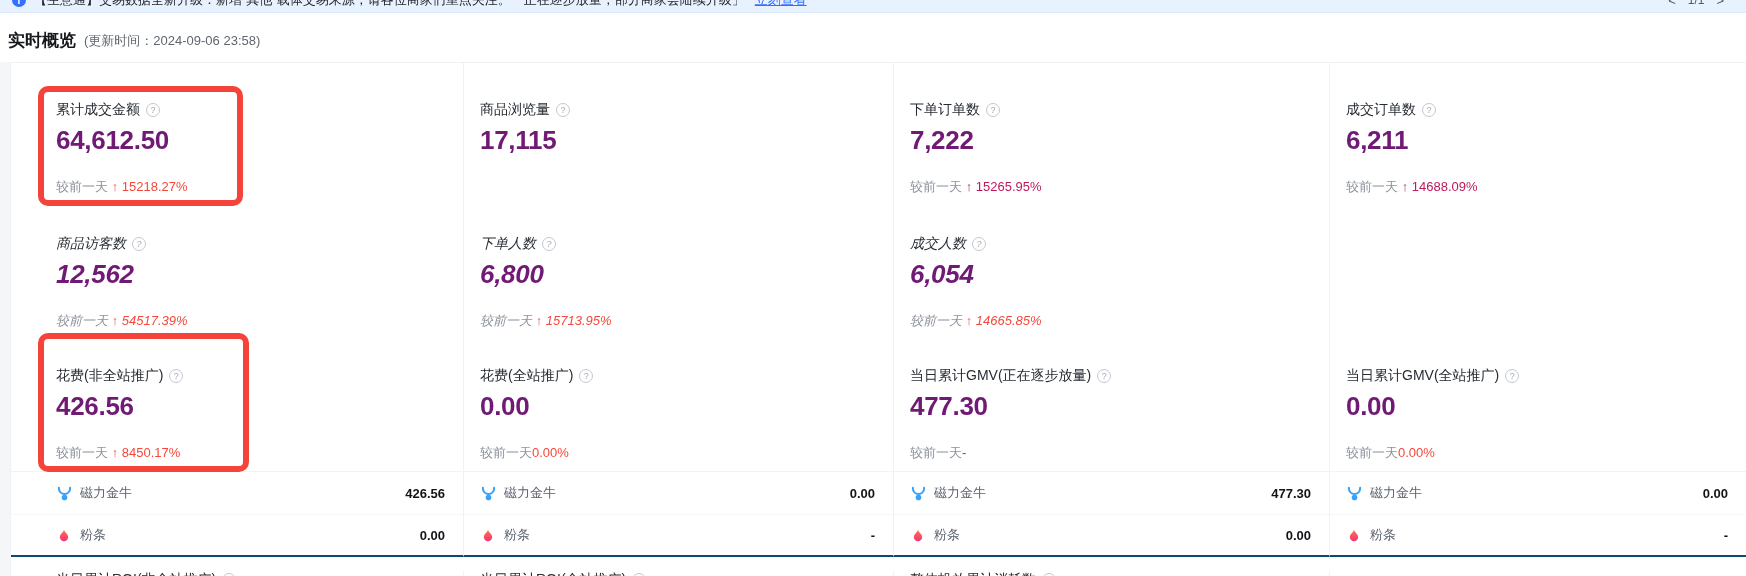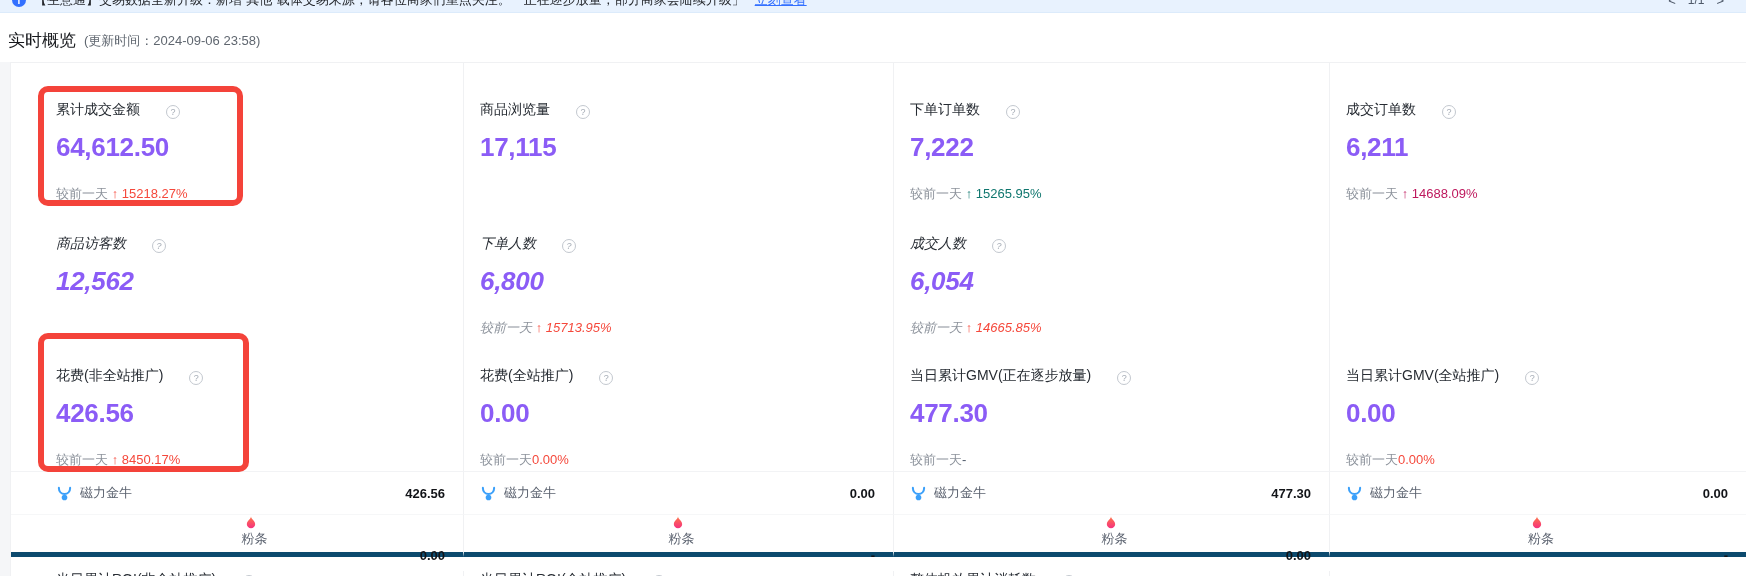--- a/index.html
+++ b/index.html
@@ -11,48 +11,48 @@
   .banner-inner { height:26px; margin-top:-13px; display:flex; align-items:center; padding:0 22px 0 12px; }
   .info-dot { width:14px; height:14px; border-radius:50%; background:#3370ff; color:#fff;
     font-size:10px; font-weight:700; display:inline-flex; align-items:center; justify-content:center; flex:0 0 auto; }
   .banner-text { margin-left:8px; color:#23262b; font-size:13px; white-space:nowrap; }
   .banner-link { margin-left:10px; color:#3370ff; text-decoration:underline; cursor:pointer; white-space:nowrap; }
   .pager { margin-left:auto; display:flex; align-items:center; gap:12px; color:#4e5969; font-size:12px; }
   .pager .arrow { cursor:pointer; font-size:13px; }
 
   
   .sec-header { height:49px; display:flex; align-items:center; padding:6px 0 0 8px; }
-  .sec-title { font-size:17px; font-weight:400; color:#16181c; }
+  .sec-title { font-size:17px; font-weight:700; color:#16181c; }
   .sec-update { margin-left:8px; font-size:13px; color:#5f666f; }
 
   
   .page { position:relative; height:514px; background:#f5f6f8; }
   .panel { position:relative; margin-left:10px; height:100%; background:#fff;
     border-top:1px solid #f0f1f3; border-left:1px solid #f0f1f3; overflow:hidden; }
 
   .grid { display:grid; grid-template-columns:453px 430px 436px auto; }
   .cell { border-right:1px solid #f0f1f3; }
   .cell.last { border-right:none; }
   .r1 .cell { height:144px; padding:38px 16px 0 16px; }
   .r2 .cell { height:126px; padding:28px 4px 0 16px;font-style:italic; }
   .r3 .cell { height:138px; padding:34px 16px 0 16px; }
   .cell.c1 { padding-left:45px; }
 
-  .metric-label { font-size:14px; color:#272c33; display:inline-flex; align-items:flex-end;gap:20px; }
+  .metric-label { font-size:14px; color:#272c33; display:inline-flex; align-items:center; }
   .help { display:inline-flex; align-items:center; justify-content:center; width:14px; height:14px;
     margin-left:6px; border:1px solid #c3c8cf; border-radius:50%; color:#a4abb5; font-size:9px; cursor:pointer; }
-  .metric-value { margin-top:13px; font-size:26px; font-weight:700; color:#8b5cf6; letter-spacing:-0.3px; }
+  .metric-value { margin-top:6px; font-size:26px; font-weight:700; color:#701a75; letter-spacing:-0.3px; }
   .metric-compare { margin-top:22px; font-size:13px; white-space:nowrap; }
   .compare-prefix { color:#8d939c; }
   .delta { font-weight:500; }
 
   .chan-grid .cell { display:flex; align-items:center; padding:0 18px 0 16px;text-align:center; }
   .chan-grid .cell.c1 { padding-left:45px; }
   .chan-a .cell { height:44px; border-top:1px solid #f2f3f5; border-bottom:1px solid #f6f7f8; }
-  .chan-b .cell { height:42px; border-bottom:5px solid #0c4a6e;flex-direction:column; }
+  .chan-b .cell { height:42px; border-bottom:2px solid #0c4a6e; }
   .chan-icon { width:16px; display:inline-flex; justify-content:center; flex:0 0 auto; }
   .chan-label { margin-left:8px; color:#5c6370; font-size:13px; }
   .chan-value { margin-left:auto; font-size:13px; font-weight:700; color:#121418; }
 
   .gap-row { height:14px; }
   .partial .cell { height:40px; padding:0 16px; }
   .partial .cell.c1 { padding-left:45px; }
 
   
   .redbox { position:absolute; border:6px solid #f4433a; border-radius:10px; pointer-events:none; z-index:5; }
@@ -98,39 +98,40 @@
             <span class="help">?</span>
           </span>
       <div class="metric-value">17,115</div>
     </div>
     <div class="cell">
       <span class="metric-label">
             <span>下单订单数</span>
             <span class="help">?</span>
           </span>
       <div class="metric-value">7,222</div>
-      <div class="metric-compare"><span class="compare-prefix">较前一天 </span><span class="delta" style="color: #0f766e; text-align: center;">↑ 15265.95%</span></div>
+      <div class="metric-compare"><span class="compare-prefix">较前一天 </span><span class="delta" style="color: #be185d; text-align: center;">↑ 15265.95%</span></div>
     </div>
     <div class="cell last">
       <span class="metric-label">
             <span>成交订单数</span>
             <span class="help">?</span>
           </span>
       <div class="metric-value">6,211</div>
       <div class="metric-compare"><span class="compare-prefix">较前一天 </span><span class="delta" style="color: #be185d;">↑ 14688.09%</span></div>
     </div>
   </div>
 
   <div class="grid r2">
     <div class="cell c1">
       <span class="metric-label">
             <span>商品访客数</span>
             <span class="help">?</span>
           </span>
       <div class="metric-value">12,562</div>
+      <div class="metric-compare"><span class="compare-prefix">较前一天 </span><span class="delta" style="color: rgb(245, 72, 59);">↑ 54517.39%</span></div>
     </div>
     <div class="cell">
       <span class="metric-label">
             <span>下单人数</span>
             <span class="help">?</span>
           </span>
       <div class="metric-value">6,800</div>
       <div class="metric-compare"><span class="compare-prefix">较前一天 </span><span class="delta" style="color: rgb(245, 72, 59); text-align: right;">↑ 15713.95%</span></div>
     </div>
     <div class="cell">

